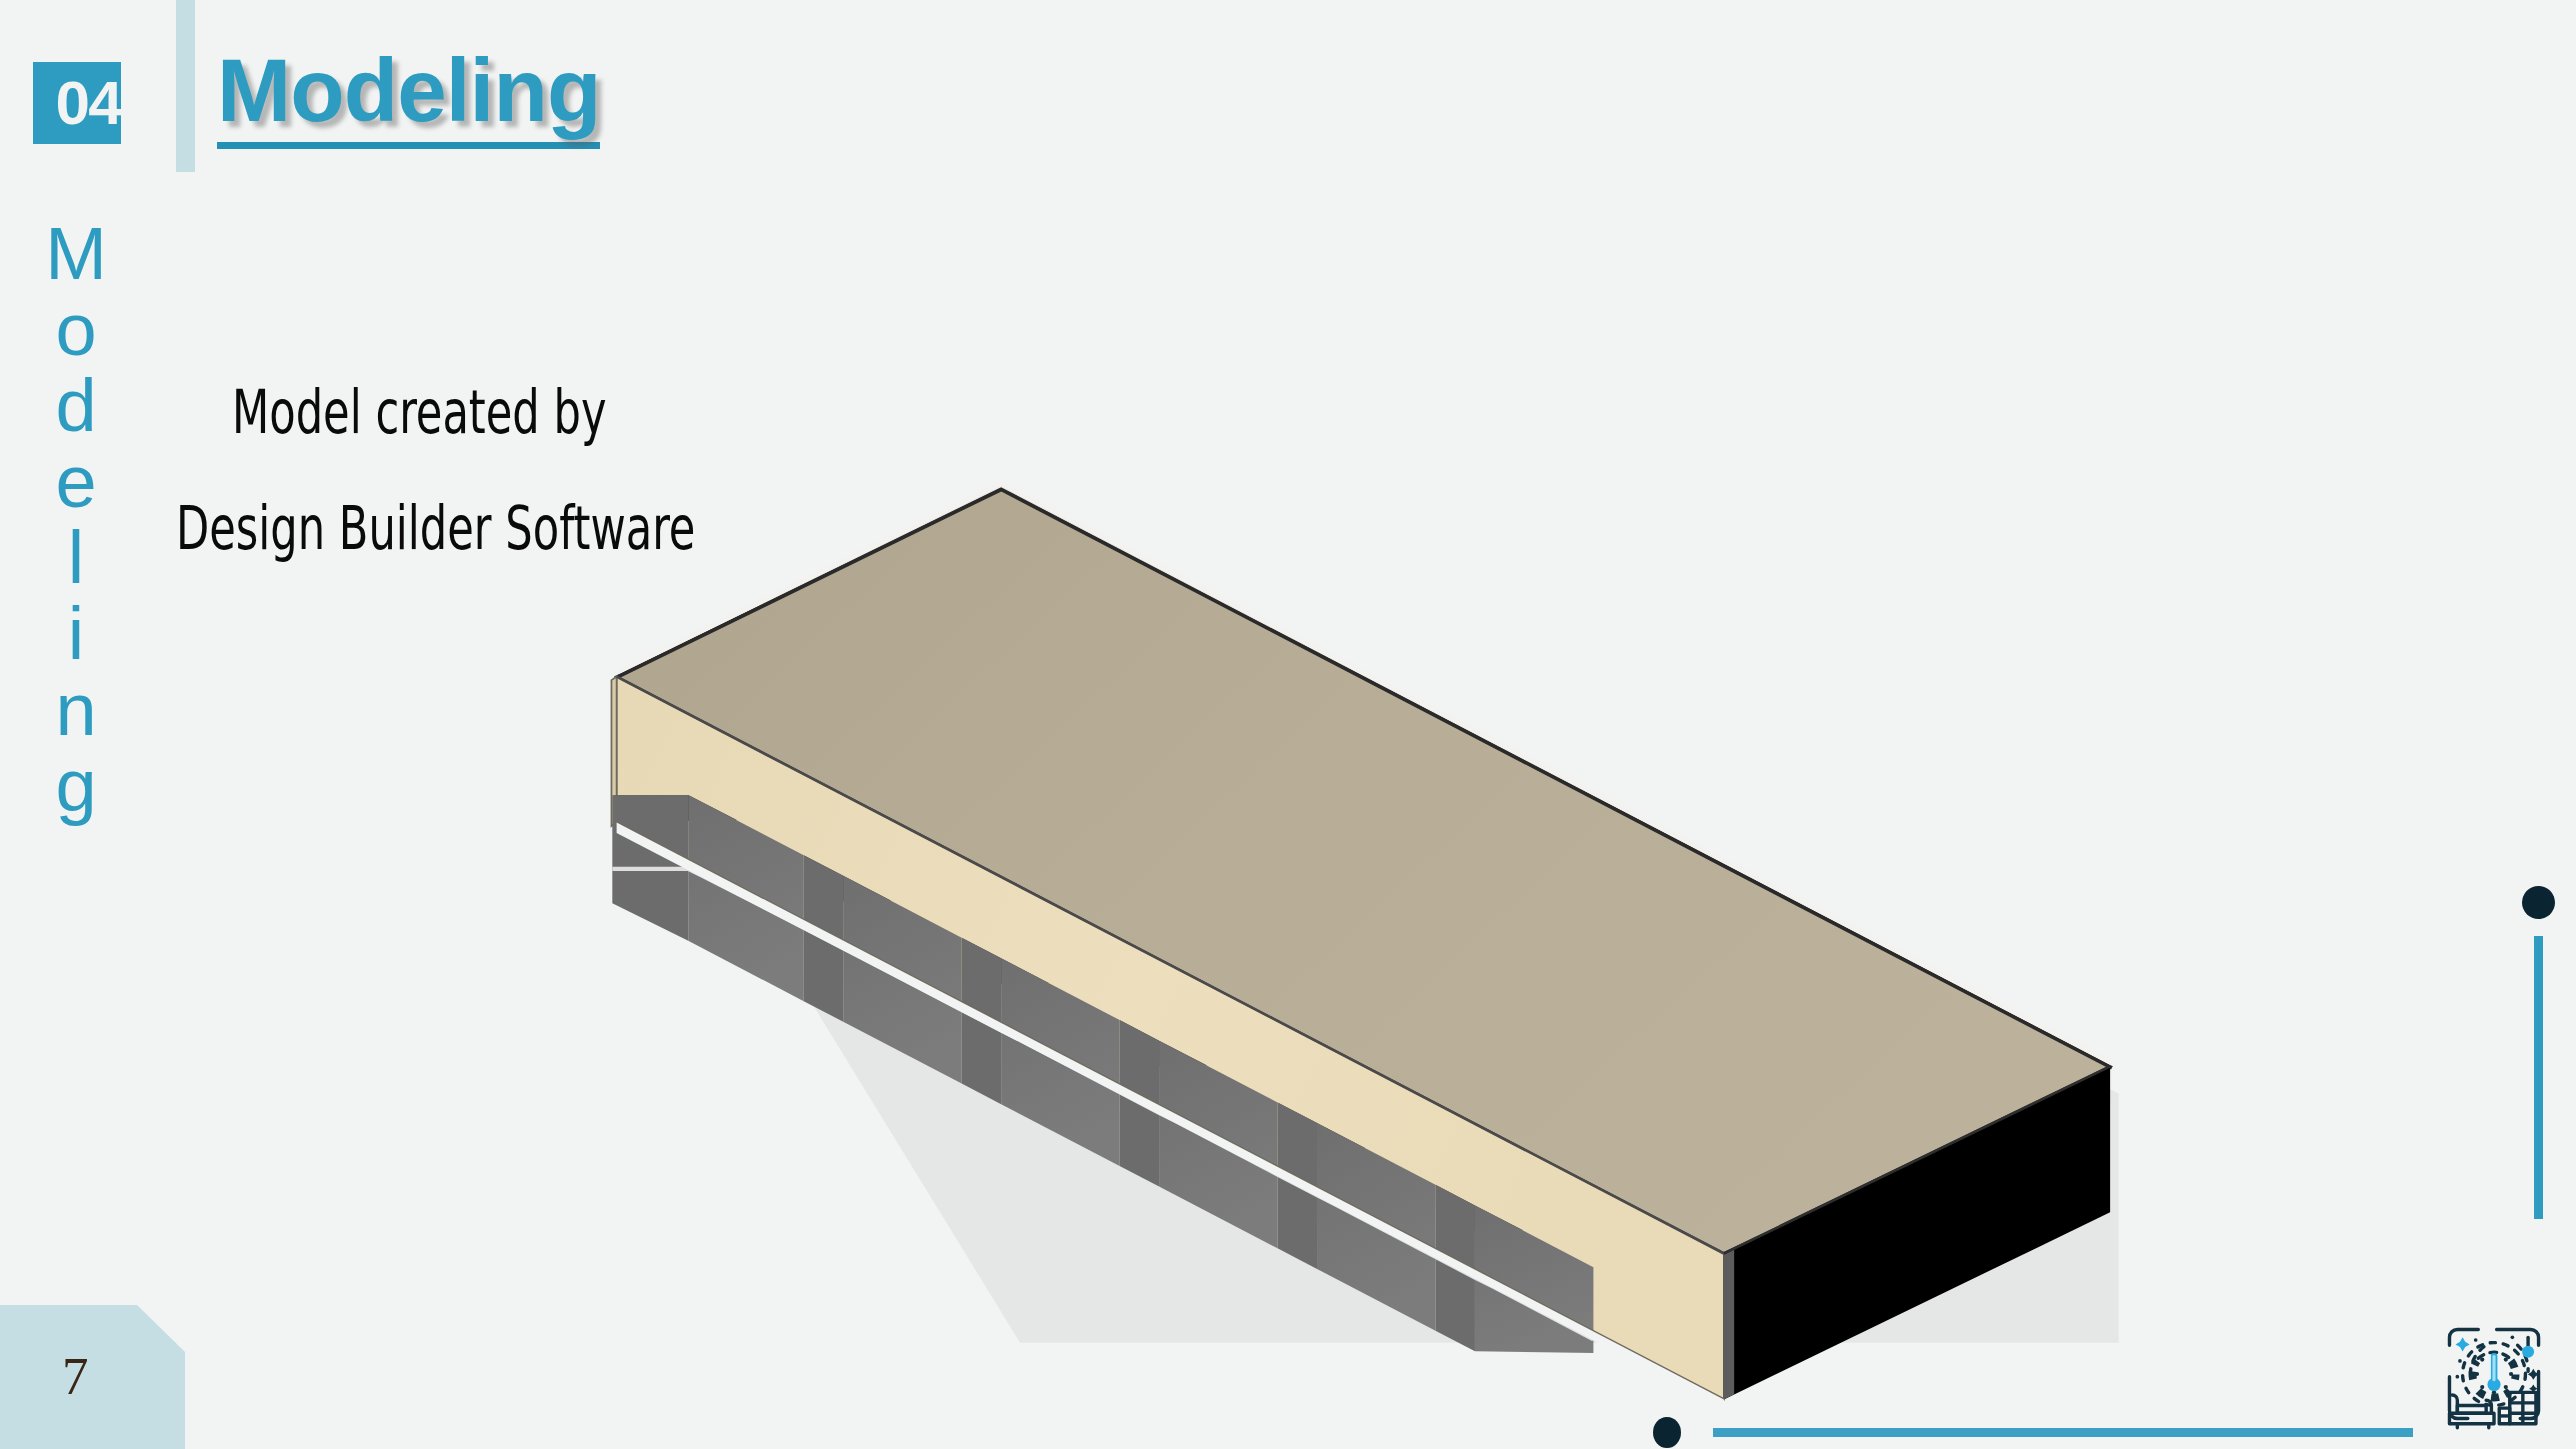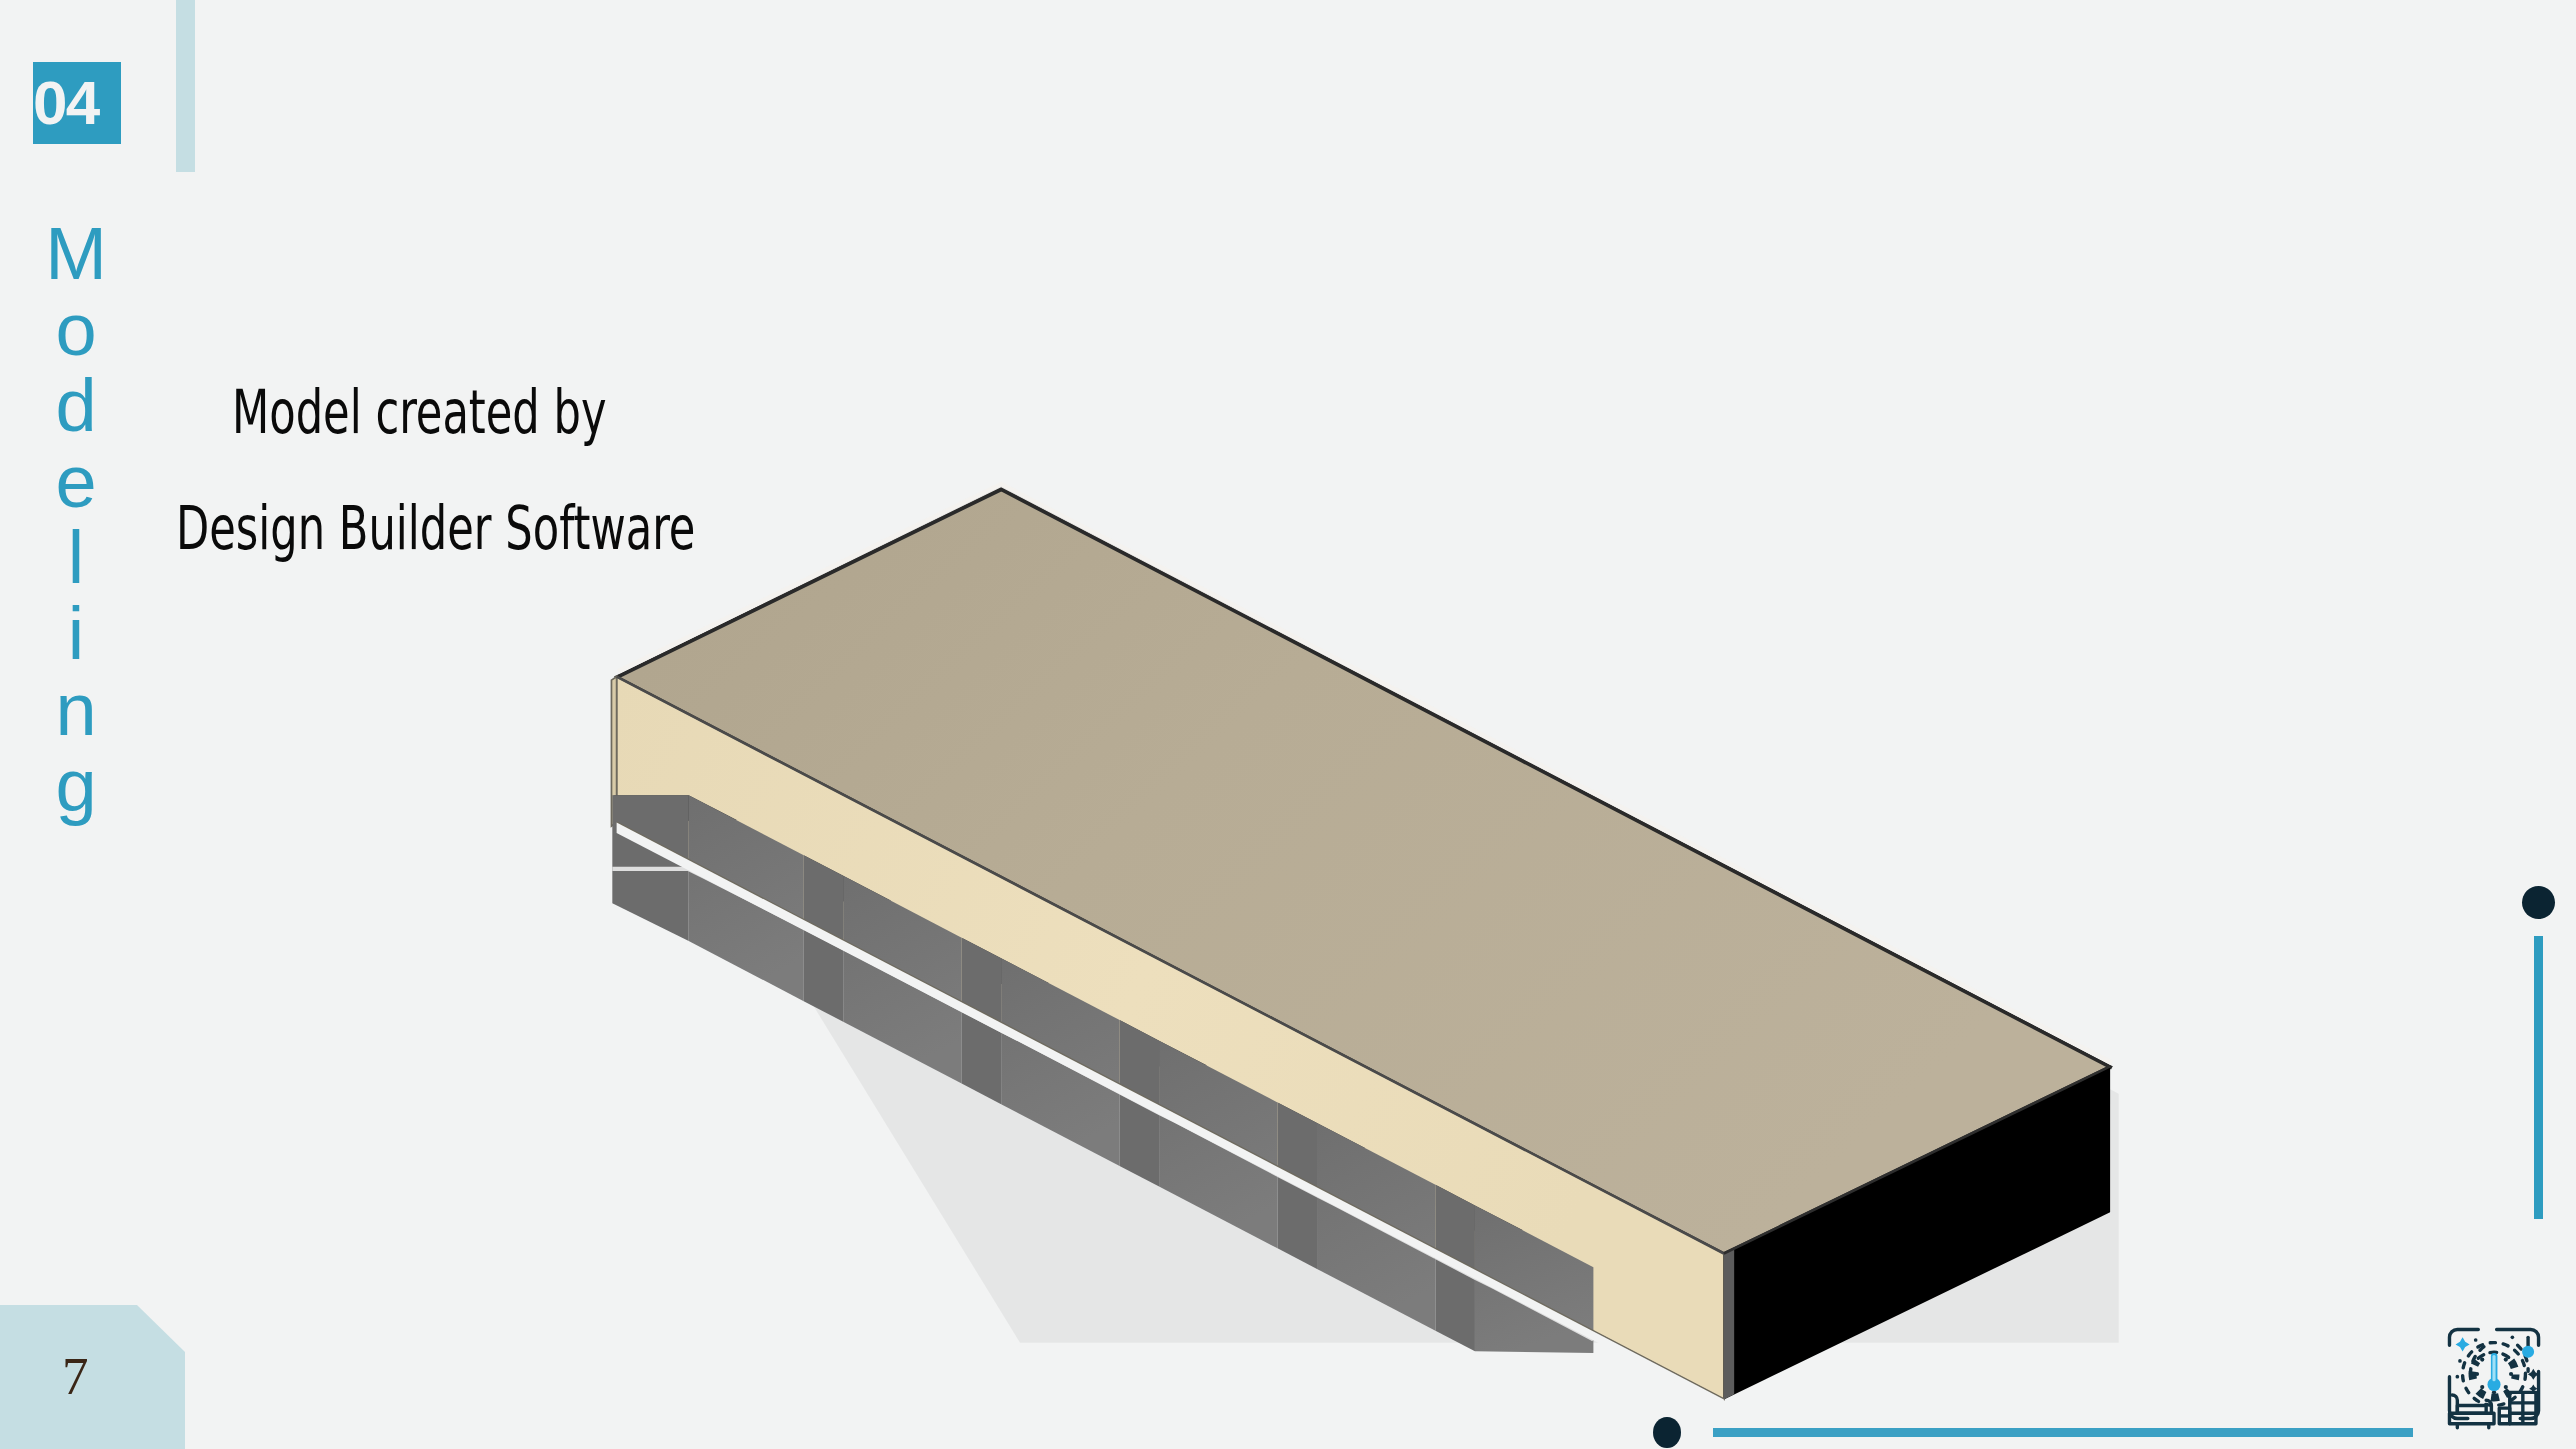--- a/index.html
+++ b/index.html
@@ -23,21 +23,21 @@
   
   .number-badge {
     position: absolute;
     left: 33px;
     top: 62px;
     width: 88px;
     height: 82px;
     background: #2E9CC0;
     display: flex;
     align-items: center;
-    justify-content: flex-start;
+    justify-content: flex-end;
     color: #F2F3F3;
     font-family: "Liberation Sans", sans-serif;
     font-weight: bold;
     font-size: 62px;
     letter-spacing: -1.7px;
     line-height: 1;
   }
 
   .header-accent-bar {
     position: absolute;
@@ -183,20 +183,21 @@
 <body>
 
 <div id="slide">
 
   <div class="number-badge">
     <span>04</span>
   </div>
 
   <div class="header-accent-bar"></div>
 
+  <div class="slide-title">Modeling</div>
 
   <div class="side-word">
     <span class="letter">M</span>
     <span class="letter">o</span>
     <span class="letter">d</span>
     <span class="letter">e</span>
     <span class="letter">l</span>
     <span class="letter">i</span>
     <span class="letter">n</span>
     <span class="letter">g</span>

